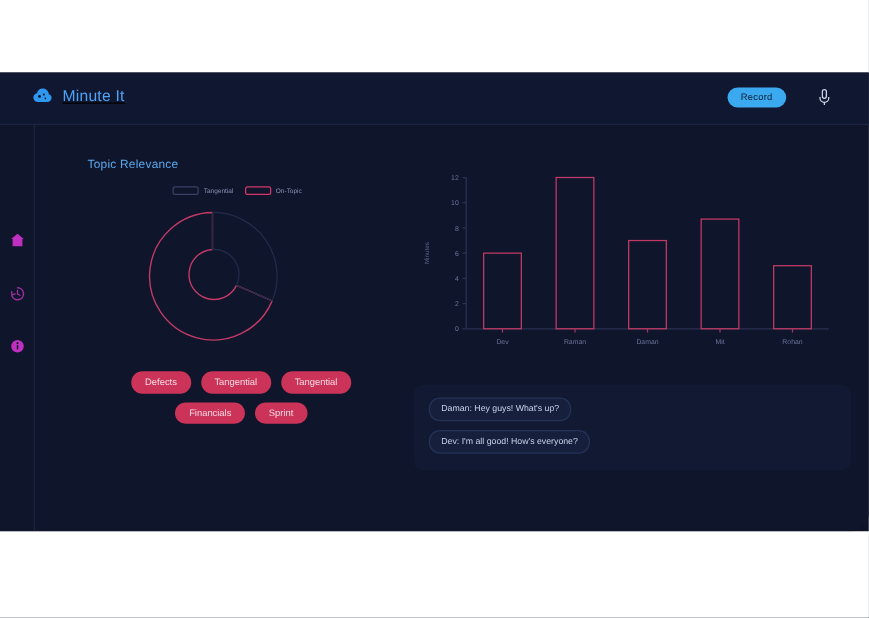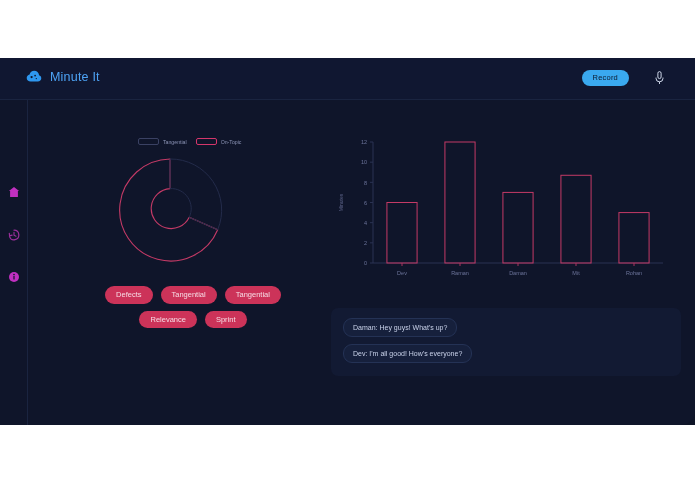--- a/index.html
+++ b/index.html
@@ -28,21 +28,21 @@
 
   
   .header {
     position: absolute;
     left: 0; top: 0; width: 695px; height: 42px;
     border-bottom: 1px solid #1a2440;
     background: #101731;
   }
   .brand {
     position: absolute; left: 26px; top: 11px;
-    display: flex; align-items: center; gap: 8px;
+    display: flex; align-items: center; gap: 8px; text-decoration: underline;
   }
   .brand-logo { width: 16px; height: 16px; display: block; }
   .brand-name {
     font-size: 12.5px; color: #4da3f5; letter-spacing: .2px;
   }
 
   .header-right {
     position: absolute; right: 28px; top: 11px;
     display: flex; align-items: center; gap: 22px;
   }
@@ -201,20 +201,21 @@
           <circle cx="6" cy="6" r="5" fill="#c030c0"></circle>
           <rect x="5.4" y="4.9" width="1.2" height="3.6" rx=".5" fill="#0f152a"></rect>
           <circle cx="6" cy="3.5" r=".85" fill="#0f152a"></circle>
         </svg>
       </div>
     </div>
 
     <div class="content">
 
       <div class="col-left">
+        <div class="section-title">Topic Relevance</div>
 
         <div class="donut-wrap">
           <div class="legend">
             <div class="legend-item">
               <span class="legend-swatch"></span>
               <span class="legend-label">Tangential</span>
             </div>
             <div class="legend-item">
               <span class="legend-swatch on"></span>
               <span class="legend-label">On-Topic</span>
@@ -234,21 +235,21 @@
                      L 97.2 67.3
                      A 20 20 0 0 0 78 38.6
                      Z" fill="none" stroke="#232b4a" stroke-width="1" stroke-linejoin="round"></path>
           </svg>
         </div>
 
         <div class="pills">
           <button class="pill">Defects</button>
           <button class="pill">Tangential</button>
           <button class="pill">Tangential</button>
-          <button class="pill">Relevance</button>
+          <button class="pill">Financials</button>
           <button class="pill">Sprint</button>
         </div>
       </div>
 
       <div class="col-right">
 
         <div class="chart-box">
           <svg class="chart-svg" width="340" height="155" viewBox="0 0 340 155">
               <line x1="42" y1="8" x2="42" y2="129" stroke="#2a3252" stroke-width="1"></line>
               <line x1="42" y1="129" x2="332" y2="129" stroke="#2a3252" stroke-width="1"></line>

